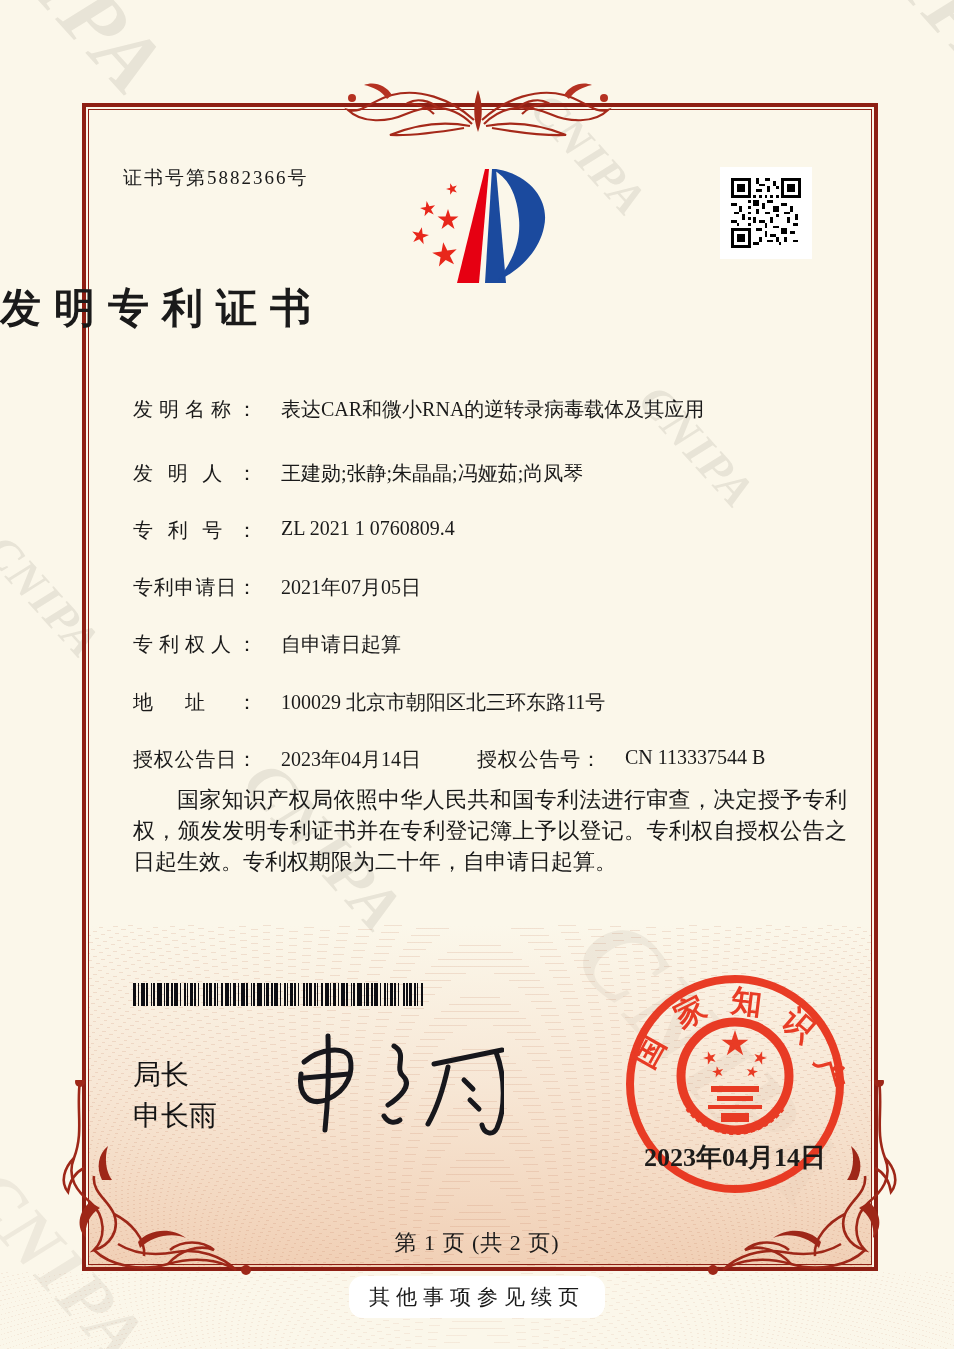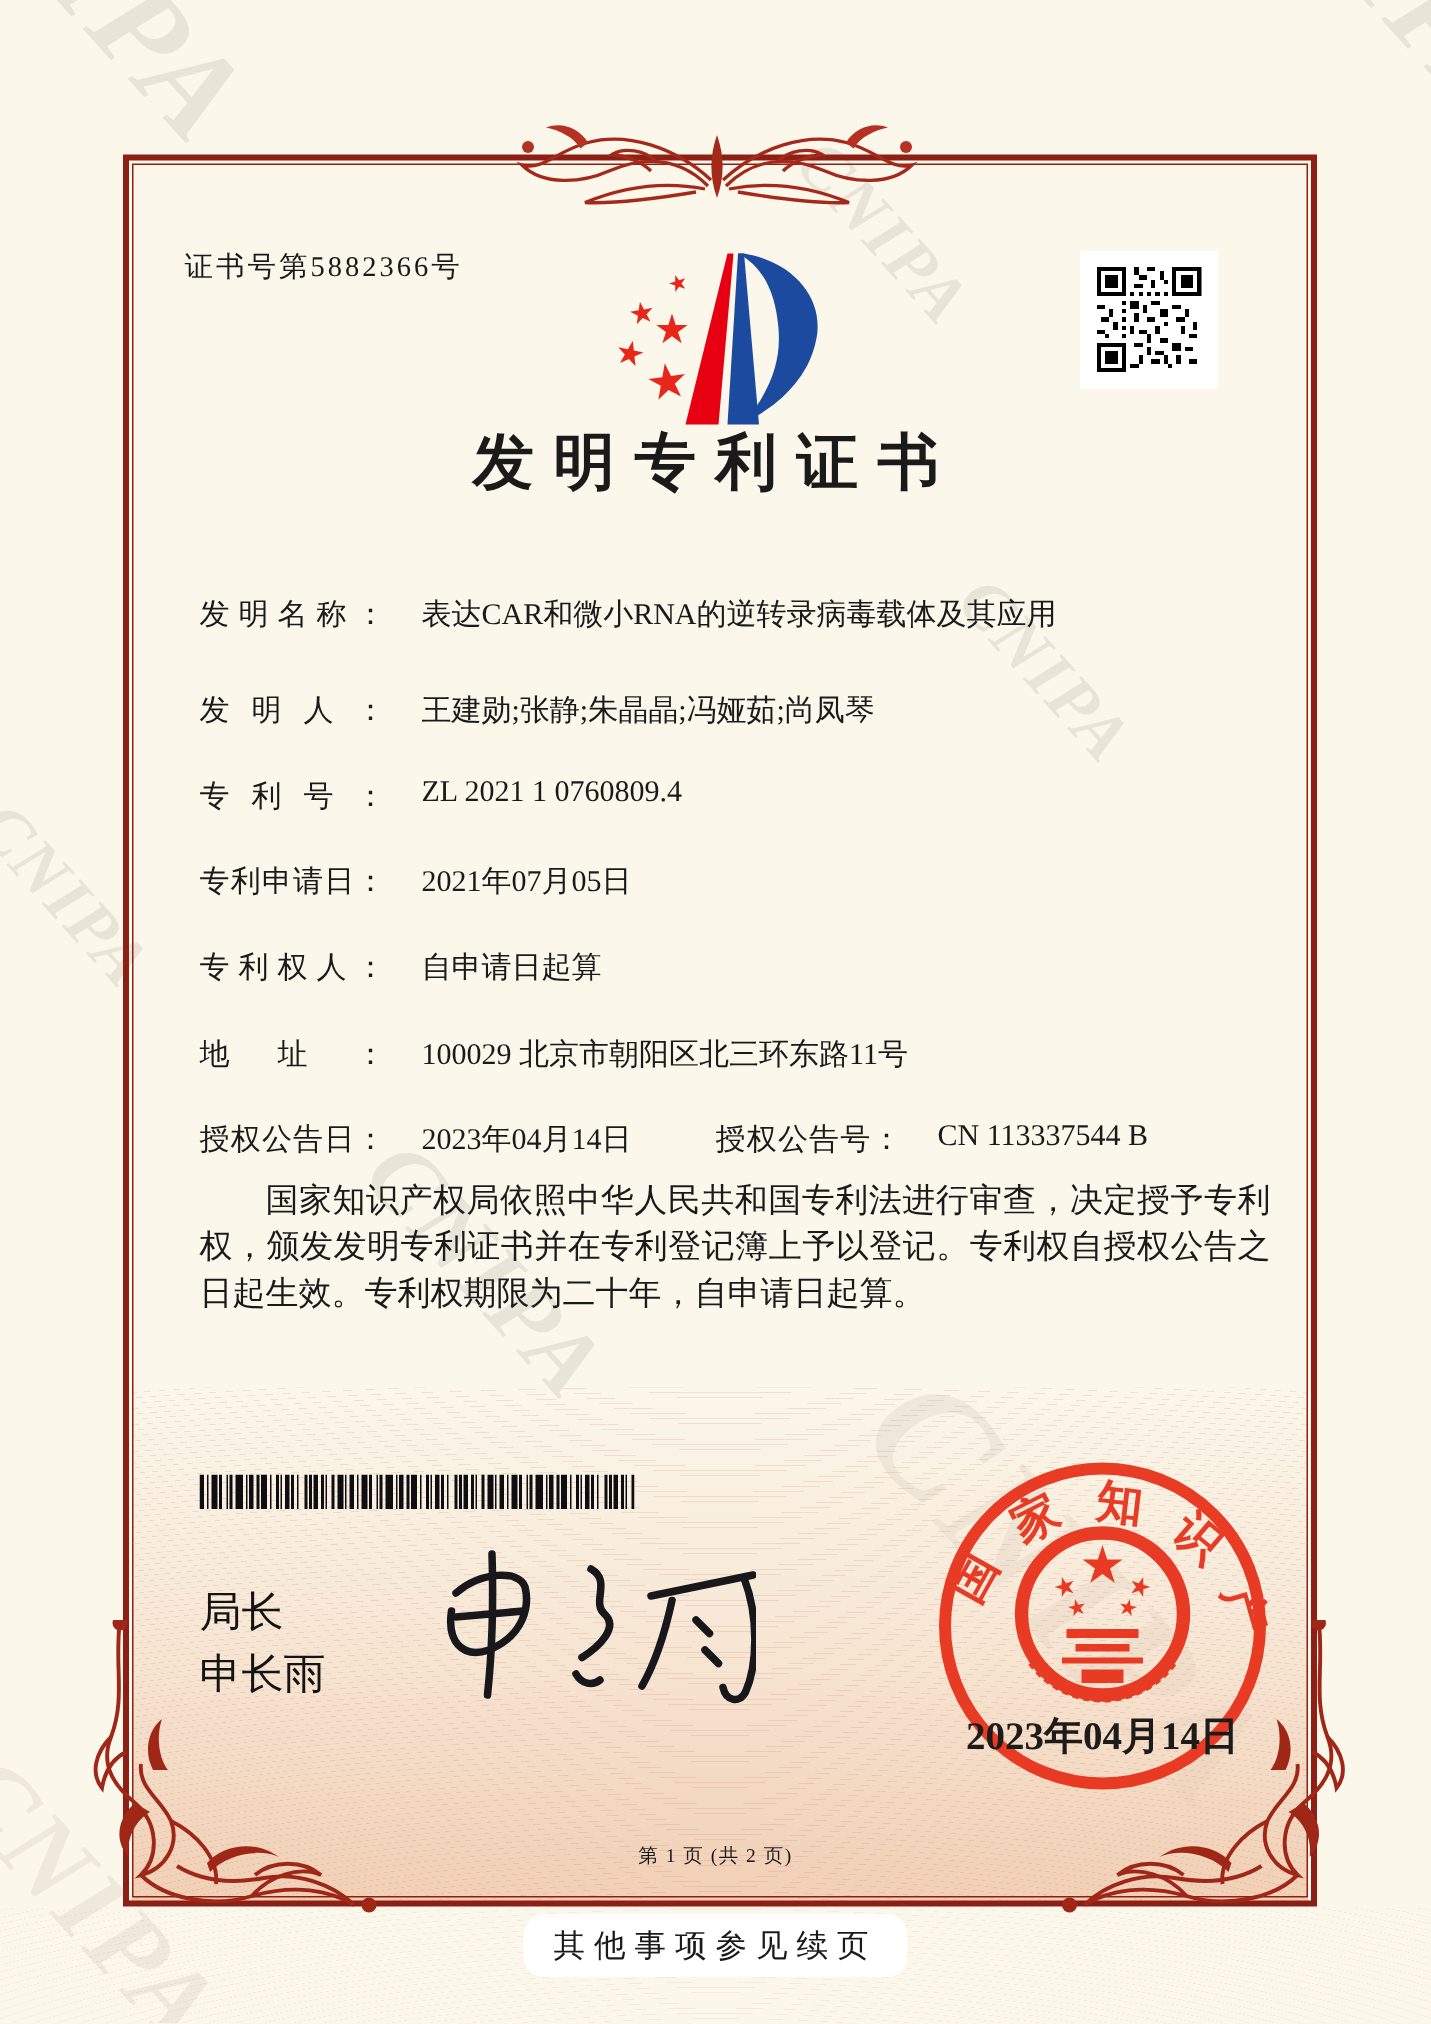--- a/index.html
+++ b/index.html
@@ -30,40 +30,40 @@
   
   .frame{position:absolute;left:82px;top:103px;width:788px;height:1160px;
          border:4px solid #8e1f14;z-index:3;}
   .frame::after{content:"";position:absolute;inset:2px;border:1px solid #8e1f14;}
   
   .content{position:absolute;inset:0;z-index:4;}
   .cert-no{position:absolute;left:123px;top:165px;font-size:19px;letter-spacing:2px;}
   .logo{position:absolute;left:407px;top:163px;}
   .qr{position:absolute;left:720px;top:167px;width:92px;height:92px;background:#fff;}
   .qr svg{position:absolute;left:11px;top:11px;}
-  .title{position:absolute;left:0;top:281px;width:954px;text-align:center;
+  .title{position:absolute;left:0;top:281px;width:954px;text-align:left;
          font-size:41px;font-weight:bold;letter-spacing:13px;}
   .fields{position:absolute;left:133px;top:0;width:714px;}
   .row{position:absolute;left:0;font-size:20px;white-space:nowrap;}
   .row .lab{display:inline-block;width:124px;text-align:justify;text-align-last:justify;
             vertical-align:top;}
   .row .val{margin-left:24px;}
   .r1{top:396px}.r2{top:460px}.r3{top:517px}.r4{top:574px}.r5{top:631px}.r6{top:689px}.r7{top:746px}
   .pair2{position:absolute;left:344px;top:0;}
   .paras{position:absolute;left:133px;top:784px;width:714px;font-size:22px;
          line-height:31px;text-align:justify;}
   .paras p{margin:0 0 20px 0;text-indent:2em;}
   .barcode{position:absolute;left:133px;top:983px;}
   .director{position:absolute;left:133px;top:1054px;
             font-family:"Liberation Sans","DejaVu Sans",sans-serif;
             font-size:28px;line-height:41px;color:#141414;}
   .signature{position:absolute;left:276px;top:1010px;}
   .seal{position:absolute;left:618px;top:968px;}
   .page-no{position:absolute;left:0;top:1228px;width:954px;text-align:center;
-           font-size:13px;letter-spacing:1px;}
+           font-size:22px;letter-spacing:1px;}
   .continuation{position:absolute;left:50%;top:1276px;transform:translateX(-50%);
                 background:#ffffff;padding:7px 20px;font-size:21px;letter-spacing:6px;
                 white-space:nowrap;}
   
   .orn{position:absolute;z-index:5;}
   .orn-top{left:342px;top:78px;}
   .orn-bl{left:50px;top:1080px;}
   .orn-br{left:694px;top:1080px;transform:scale(-1,1);}
 </style>
 </head>

